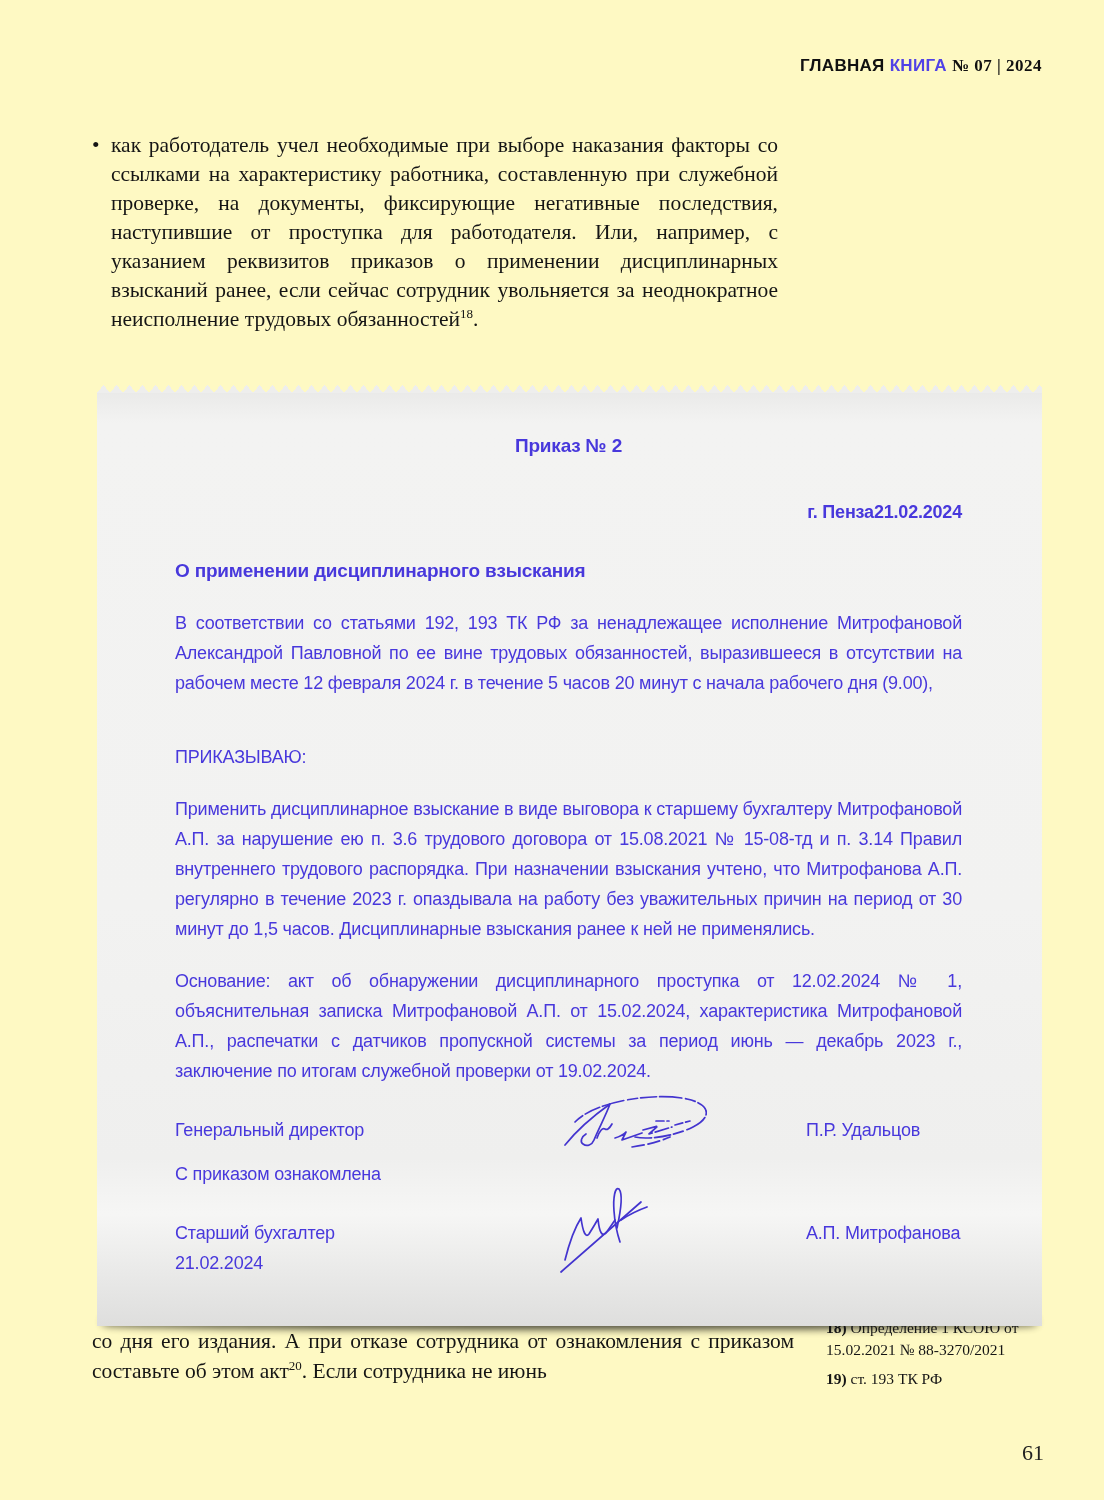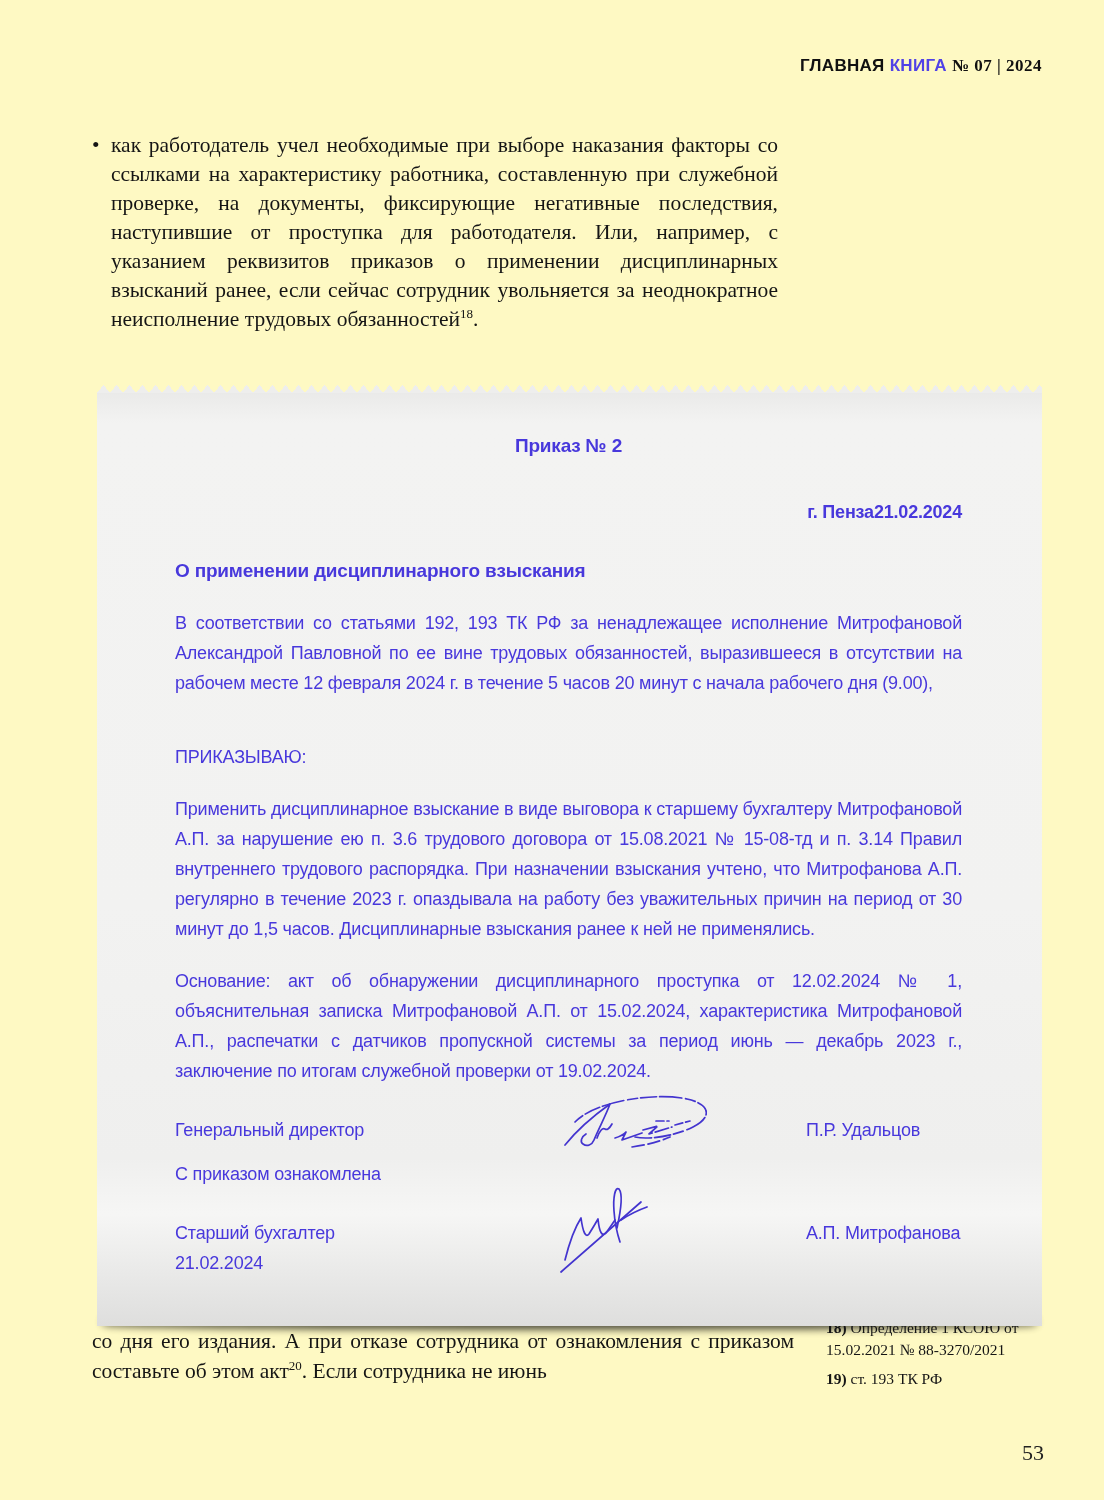--- a/index.html
+++ b/index.html
@@ -162,15 +162,15 @@
     <p class="footnote">
       <span class="fn-num">18)</span>
       <span>Определение 1 КСОЮ от 15.02.2021 № 88-3270/2021</span>
     </p>
     <p class="footnote">
       <span class="fn-num">19)</span>
       <span>ст. 193 ТК РФ</span>
     </p>
   </div>
 
-  <div class="folio">53</div>
+  <div class="folio">61</div>
 
 </div>
 
 </body></html>

